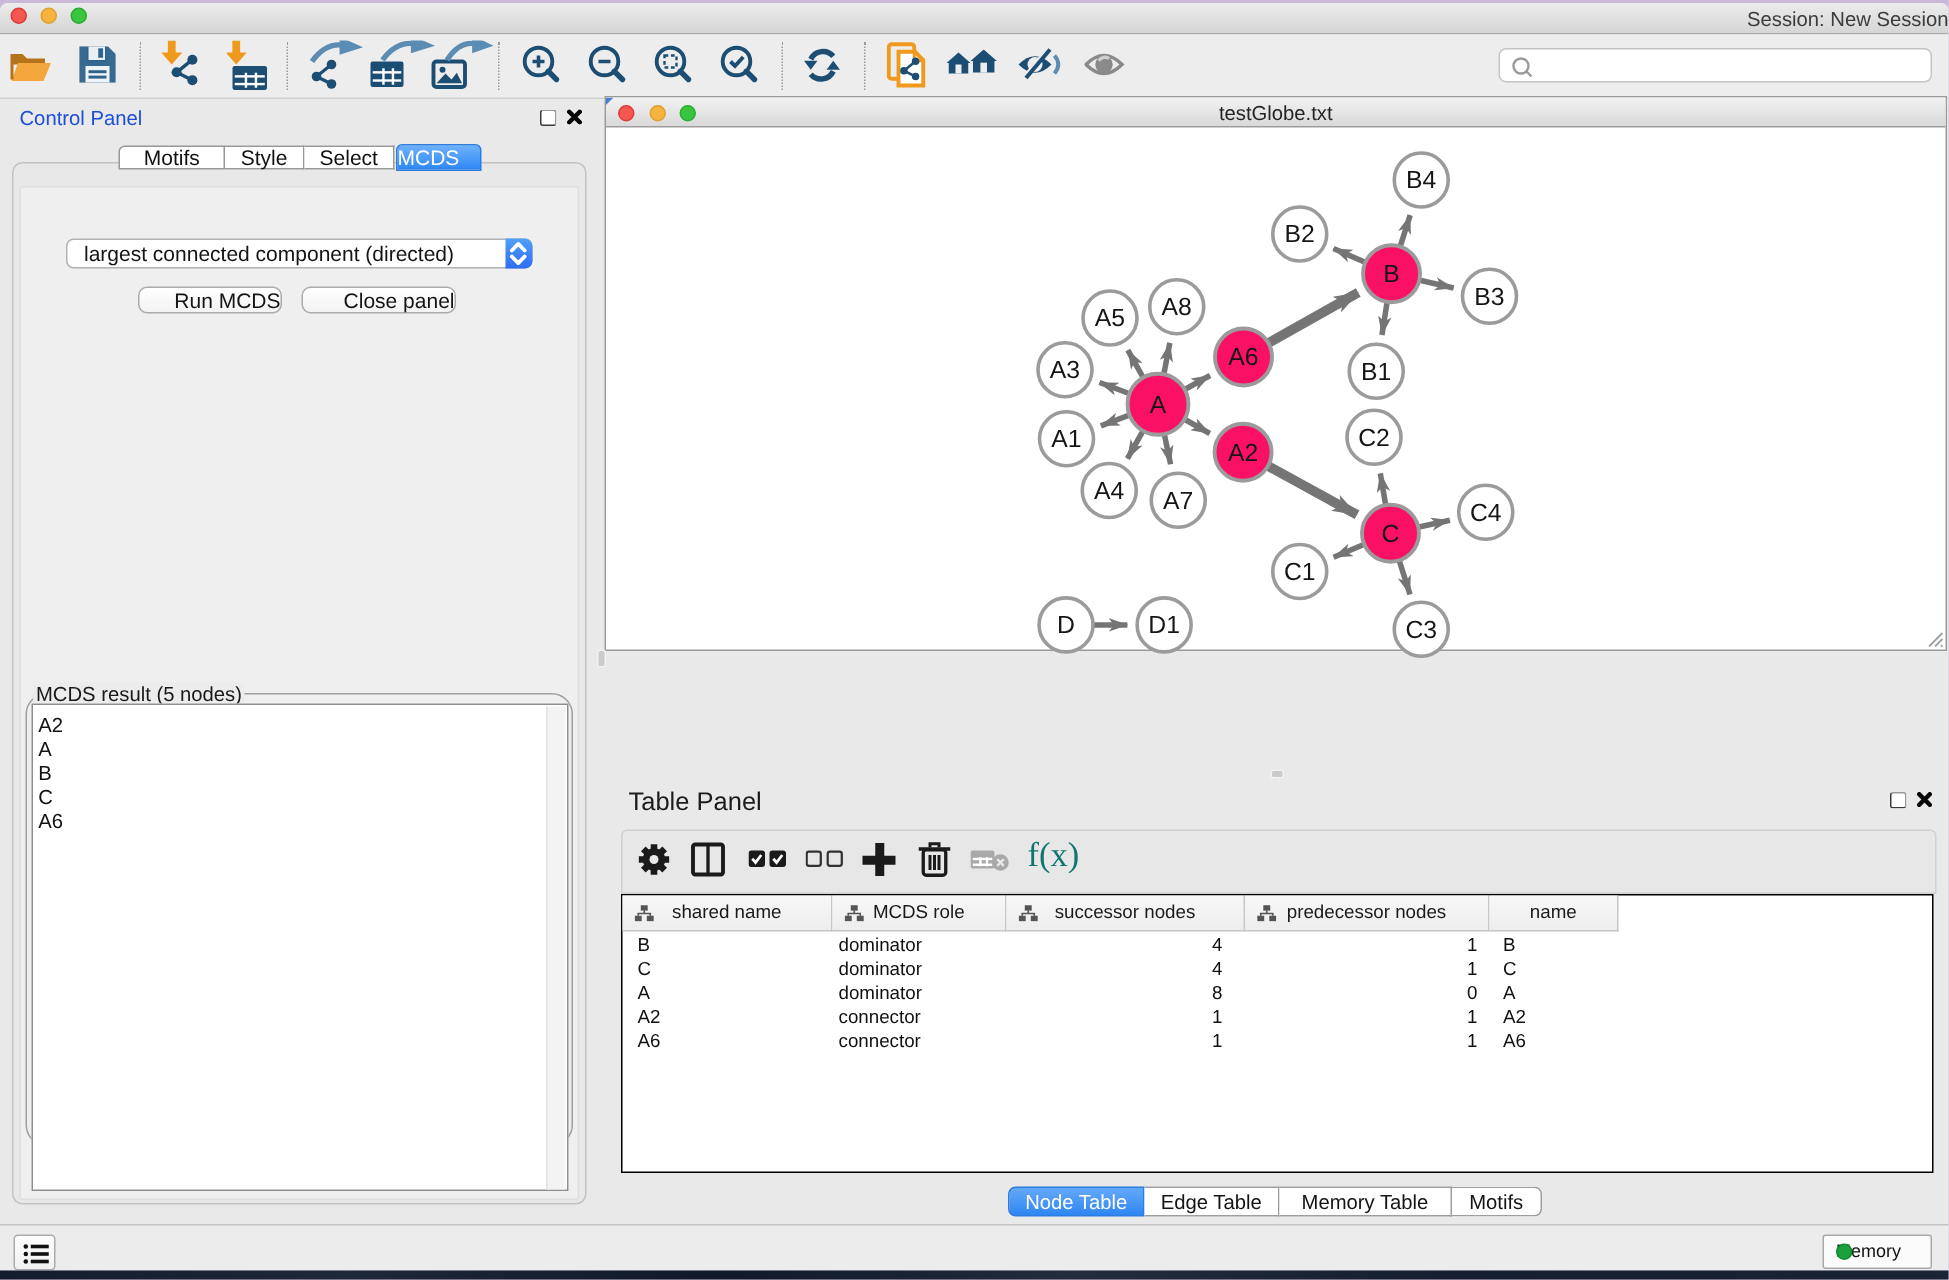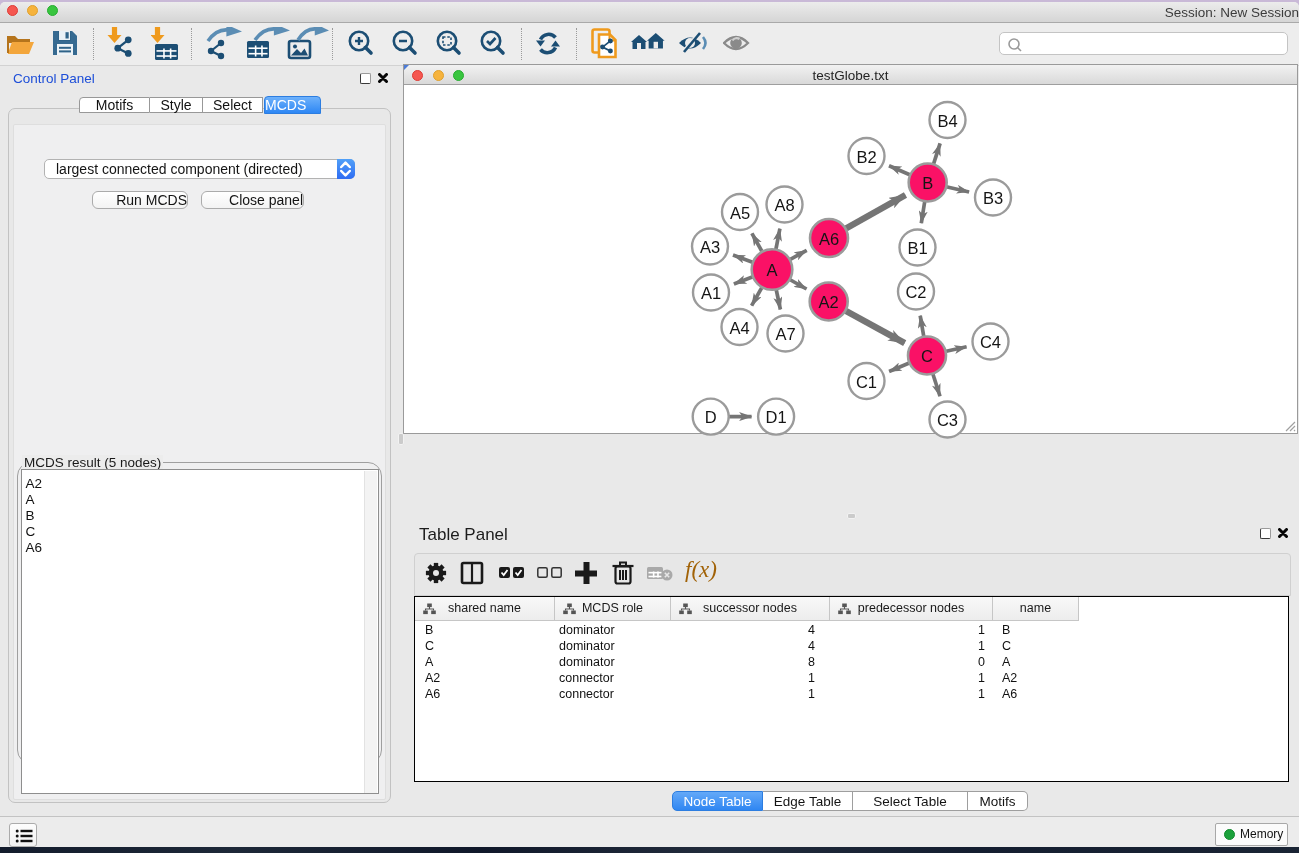--- a/index.html
+++ b/index.html
@@ -43,21 +43,21 @@
 #tp-title{position:absolute;left:419px;top:523px;font-size:17px;color:#1c1c1c}
 #tp-toolbar{position:absolute;left:414px;top:551px;width:877px;height:43px;background:#e7e7e7;border:1px solid #d0d0d0;border-radius:4px 4px 0 0}
 #tbl{position:absolute;left:414px;top:594px;width:875px;height:186px;background:#fff;border:1px solid #000000}
 .hc{position:absolute;top:0;height:24px;background:linear-gradient(#f8f8f8,#ededed);border-right:1px solid #c6c6c6;border-bottom:1px solid #c6c6c6;font-size:12.5px;color:#1a1a1a;text-align:center;line-height:23px}
 .cell{position:absolute;font-size:12.5px;color:#111;height:16px;line-height:16px}
 .btab{position:absolute;top:789px;height:20px;border:1px solid #9e9e9e;border-left:none;background:#fff;font-size:13.5px;color:#141414;text-align:center;line-height:19px}
 #btabsel{position:absolute;left:672px;top:789px;width:91px;height:20px;background:linear-gradient(#64a9f8,#2f86f2);border:1px solid #2c7de0;border-radius:5px 0 0 5px;color:#fff;font-size:13.5px;text-align:center;line-height:19px}
 
 #statusbar{position:absolute;left:0;top:814px;width:1299px;height:31px;background:#ececec;border-top:1px solid #c3c3c3}
 #listbtn{position:absolute;left:9px;top:6px;width:28px;height:24px;background:linear-gradient(#fdfdfd,#f1f1f1);border:1px solid #ababab;border-radius:3px}
-#membtn{position:absolute;left:1215px;top:6px;width:73px;height:23px;background:#fbfbfb;border:1px solid #a8a8a8;border-radius:2px;font-size:12px;color:#111;line-height:21px;padding-left:24px}
+#membtn{position:absolute;left:1215px;top:6px;width:73px;height:23px;background:#fbfbfb;border:1px solid #a8a8a8;border-radius:2px;font-size:12px;color:#111;line-height:21px;padding-left:8px}
 #membtn i{position:absolute;left:8px;top:5px;width:11px;height:11px;border-radius:50%;background:#1ba13b;border:1px solid #118a2e}
 .knob{position:absolute;background:#dcdcdc;border:1px solid #b5b5b5;border-radius:2px}
 </style></head><body>
 <div id="win">
   <div id="titlebar">
       <span class="tl t1"></span>
       <span class="tl t2"></span>
       <span class="tl t3"></span>
       <div class="tt">Session: New Session</div>
     </div>
@@ -352,21 +352,21 @@
       </svg>
       <svg class="tbi" style="left:232px;top:11px" width="26" height="16" viewBox="0 0 26 16">
         <rect x="0" y="2" width="16" height="12" rx="1.5" fill="#a9a9a9"></rect>
         <rect x="1.5" y="6.84" width="13" height="1.6" fill="#fff"></rect>
         <rect x="1.5" y="10.68" width="13" height="1.6" fill="#fff"></rect>
         <rect x="5.833333333333333" y="6.5" width="1.6" height="6" fill="#fff"></rect>
         <rect x="10.166666666666666" y="6.5" width="1.6" height="6" fill="#fff"></rect>
         <circle cx="20" cy="10" r="5.5" fill="#a9a9a9"></circle>
         <path d="M17.8,7.8 L22.2,12.2 M22.2,7.8 L17.8,12.2" stroke="#e7e7e7" stroke-width="1.6"></path>
       </svg>
-      <div style="position:absolute;left:270px;top:3px;font-family:'Liberation Serif',serif;font-style:italic;font-size:23px;color:#a16207">f(x)</div>
+      <div style="position:absolute;left:270px;top:3px;font-family:'Liberation Serif',serif;font-size:23px;color:#0f766e">f(x)</div>
     </div>
   <div id="tbl">
       <div class="hc" style="left:0px;width:140px">shared name</div>
       <svg class="tbi" style="left:8px;top:6px" width="13" height="12" viewBox="0 0 13 12">
         <rect x="4.2" y="0.5" width="4.6" height="3.6" fill="#555"></rect>
         <rect x="0.2" y="7.5" width="4.6" height="3.6" fill="#555"></rect>
         <rect x="8.2" y="7.5" width="4.6" height="3.6" fill="#555"></rect>
         <path d="M6.5,4 L6.5,6 M2.5,7.5 L2.5,6 L10.5,6 L10.5,7.5" stroke="#555" stroke-width="1.1" fill="none"></path>
       </svg>
       <div class="hc" style="left:140px;width:116px">MCDS role</div>
@@ -412,21 +412,21 @@
       <div class="cell" style="left:415px;top:73px;width:155px;text-align:right">1</div>
       <div class="cell" style="left:587px;top:73px">A2</div>
       <div class="cell" style="left:10px;top:89px">A6</div>
       <div class="cell" style="left:144px;top:89px">connector</div>
       <div class="cell" style="left:256px;top:89px;width:144px;text-align:right">1</div>
       <div class="cell" style="left:415px;top:89px;width:155px;text-align:right">1</div>
       <div class="cell" style="left:587px;top:89px">A6</div>
     </div>
   <div id="btabsel">Node Table</div>
   <div class="btab" style="left:763px;width:90px">Edge Table</div>
-  <div class="btab" style="left:853px;width:115px">Select Table</div>
+  <div class="btab" style="left:853px;width:115px">Memory Table</div>
   <div class="btab" style="left:968px;width:60px;border-radius:0 5px 5px 0">Motifs</div>
 
   <div id="statusbar">
     <div id="listbtn">
         <svg width="18" height="16" style="position:absolute;left:5px;top:4px" viewBox="0 0 18 16">
           <circle cx="2.2" cy="3" r="1.5" fill="#111"></circle>
           <circle cx="2.2" cy="8" r="1.5" fill="#111"></circle>
           <circle cx="2.2" cy="13" r="1.5" fill="#111"></circle>
           <rect x="5.5" y="1.8" width="12" height="2.4" fill="#111"></rect>
           <rect x="5.5" y="6.8" width="12" height="2.4" fill="#111"></rect>

